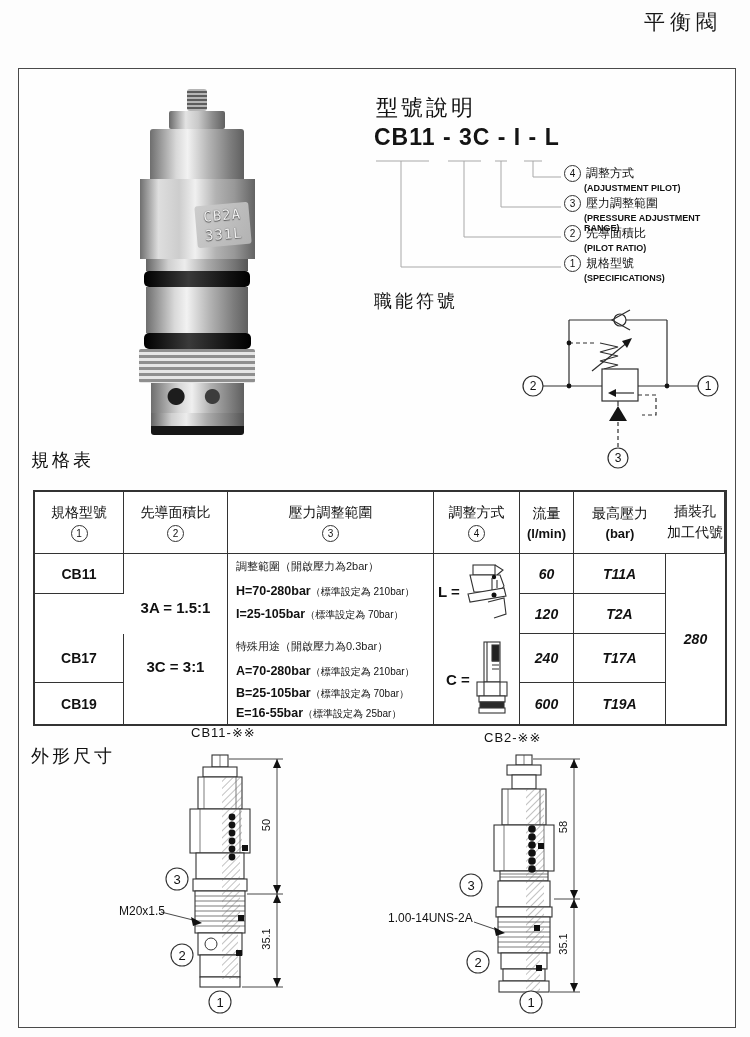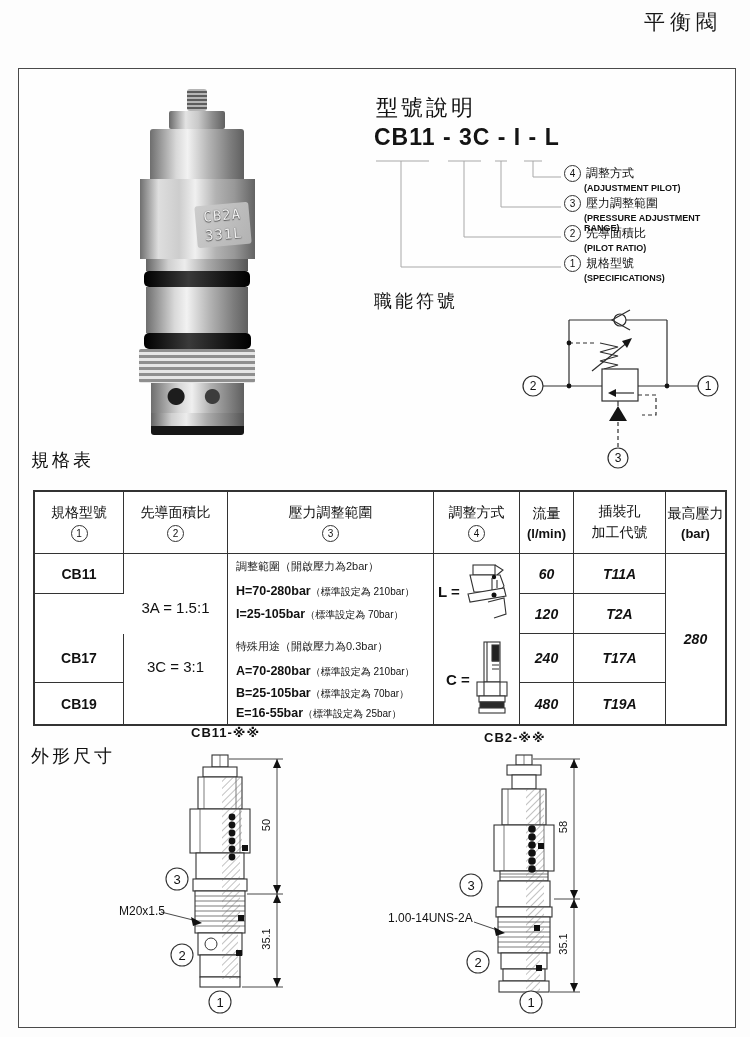--- a/index.html
+++ b/index.html
@@ -55,31 +55,31 @@
         border:2px solid #333;background:#fff;}
   .td{border-right:1px solid #333;border-bottom:1px solid #333;position:relative;
       display:flex;align-items:center;justify-content:center;box-sizing:border-box;}
   .td.no-r{border-right:none;}
   .td.no-b{border-bottom:none;}
   .hd{flex-direction:column;gap:3px;font-size:14px;}
   .hd .sub-b{font-size:13px;font-weight:bold;}
   .hd .sub-p{font-size:14px;}
   .cell-model{font-weight:bold;font-size:14px;}
   .num{font-weight:bold;font-size:14px;font-style:italic;}
-  .ratio{position:absolute;left:0;width:100%;text-align:center;font-weight:normal;font-size:15px;}
+  .ratio{position:absolute;left:0;width:100%;text-align:center;font-weight:bold;font-size:15px;}
   .pr-line{position:absolute;left:8px;white-space:nowrap;}
   .pr-h{font-size:11px;color:#222;}
   .pr-r{font-size:12.5px;font-weight:bold;}
   .pr-n{font-size:10px;}
   .adj-g{position:absolute;display:flex;align-items:center;gap:4px;}
   .adj-l{font-weight:bold;font-size:15px;}
 
   
   .drawing{position:absolute;width:200px;height:302px;}
-  .dwg-label{position:absolute;top:0;font-size:13px;font-weight:bold;letter-spacing:1px;}
+  .dwg-label{position:absolute;top:0;font-size:13px;font-weight:normal;letter-spacing:1px;}
   svg text{font-family:"Liberation Sans","DejaVu Sans",sans-serif;}
 </style>
 </head>
 <body>
 
 <div class="page">
   <div class="page-title">平衡閥</div>
 
   <div class="sheet">
 
@@ -197,27 +197,27 @@
         <span class="circ">3</span>
       </div>
       <div class="td hd">
         <span>調整方式</span>
         <span class="circ">4</span>
       </div>
       <div class="td hd">
         <span>流量</span>
         <span class="sub-b">(l/min)</span>
       </div>
-      <div class="td hd">
-        <span>插裝孔</span>
-        <span class="sub-p">加工代號</span>
-      </div>
       <div class="td hd no-r">
         <span>最高壓力</span>
         <span class="sub-b">(bar)</span>
+      </div>
+      <div class="td hd">
+        <span>插裝孔</span>
+        <span class="sub-p">加工代號</span>
       </div>
 
       <div class="td cell-model" style="grid-column:1;grid-row:2;">CB11</div>
       <div class="td cell-model" style="grid-column:1;grid-row:4;">CB17</div>
       <div class="td cell-model no-b" style="grid-column:1;grid-row:5;">CB19</div>
 
       <div class="td no-b" style="grid-column:2;grid-row:2/span 4;">
         <div class="ratio" style="top:45px;">3A = 1.5:1</div>
         <div class="ratio" style="top:104px;">3C = 3:1</div>
       </div>
@@ -261,21 +261,21 @@
               <rect x="6" y="62" width="24" height="6" fill="#2a2a2a"></rect>
               <rect x="5" y="68" width="26" height="5" fill="#fff"></rect>
             </g>
           </svg>
         </div>
       </div>
 
       <div class="td num" style="grid-column:5;grid-row:2;">60</div>
       <div class="td num" style="grid-column:5;grid-row:3;">120</div>
       <div class="td num" style="grid-column:5;grid-row:4;">240</div>
-      <div class="td num no-b" style="grid-column:5;grid-row:5;">480</div>
+      <div class="td num no-b" style="grid-column:5;grid-row:5;">600</div>
 
       <div class="td num" style="grid-column:6;grid-row:2;">T11A</div>
       <div class="td num" style="grid-column:6;grid-row:3;">T2A</div>
       <div class="td num" style="grid-column:6;grid-row:4;">T17A</div>
       <div class="td num no-b" style="grid-column:6;grid-row:5;">T19A</div>
 
       <div class="td num no-r no-b" style="grid-column:7;grid-row:2/span 4;">280</div>
     </div>
 
     <div class="abs dim-title">外形尺寸</div>

